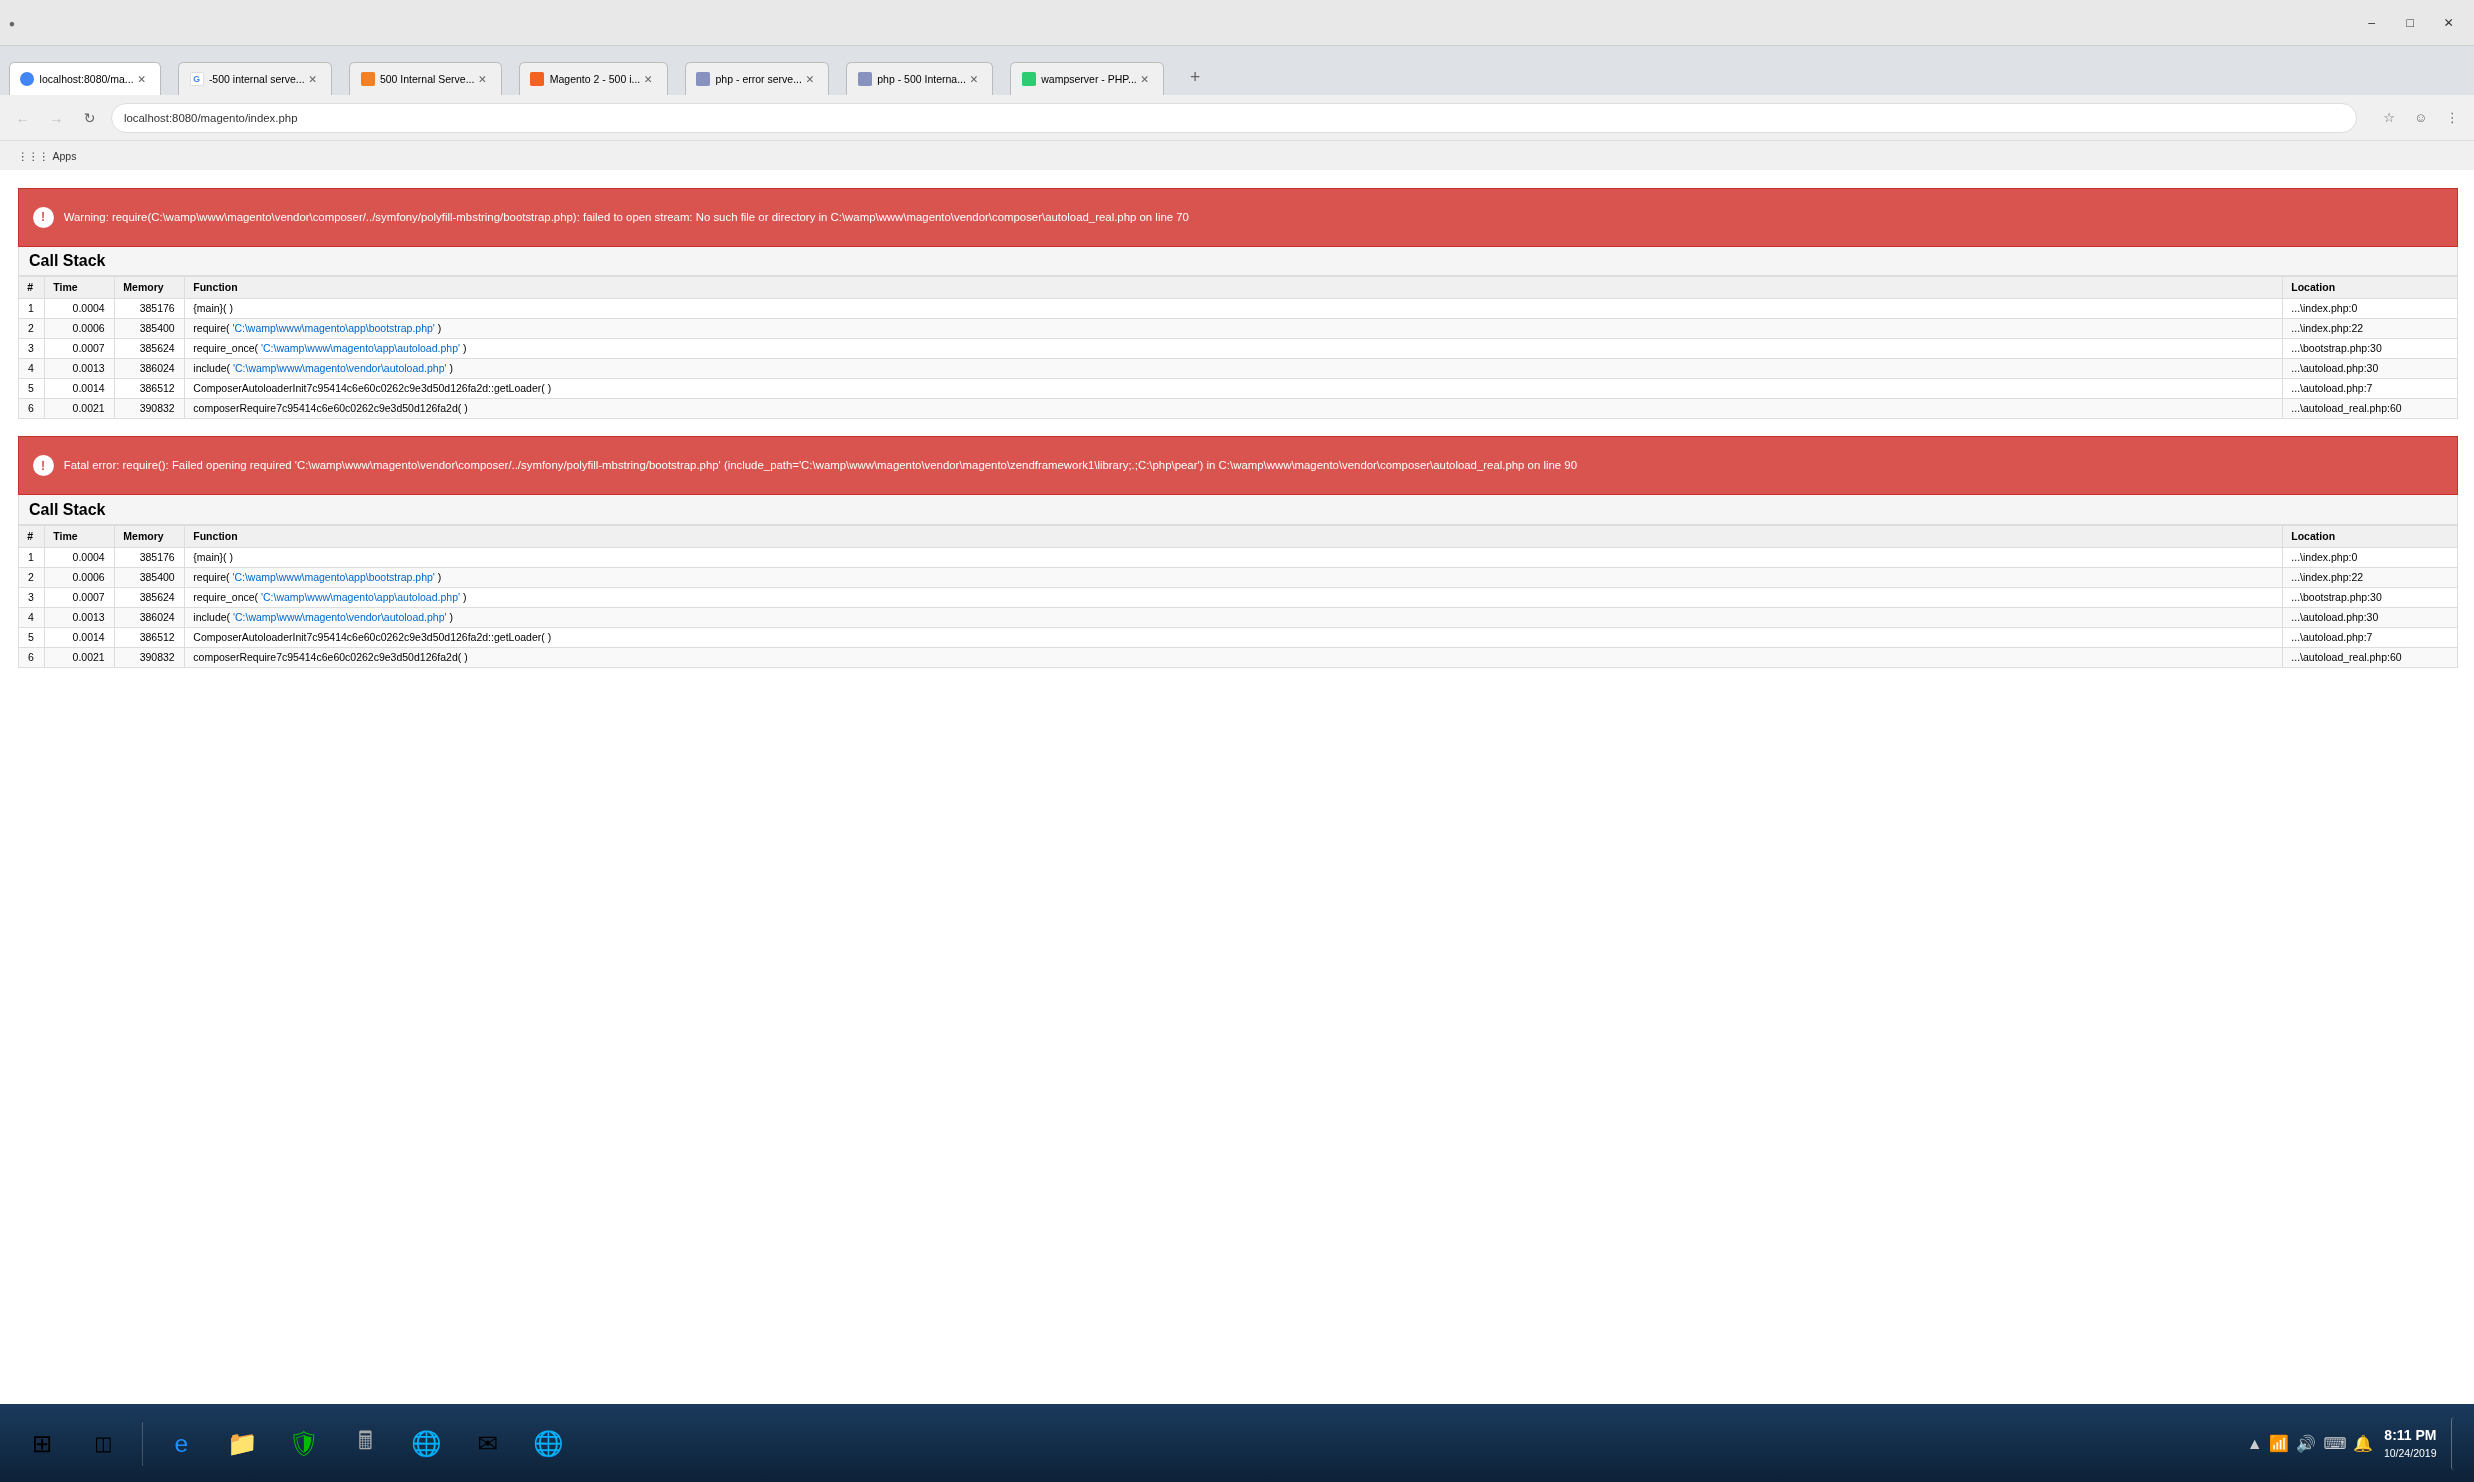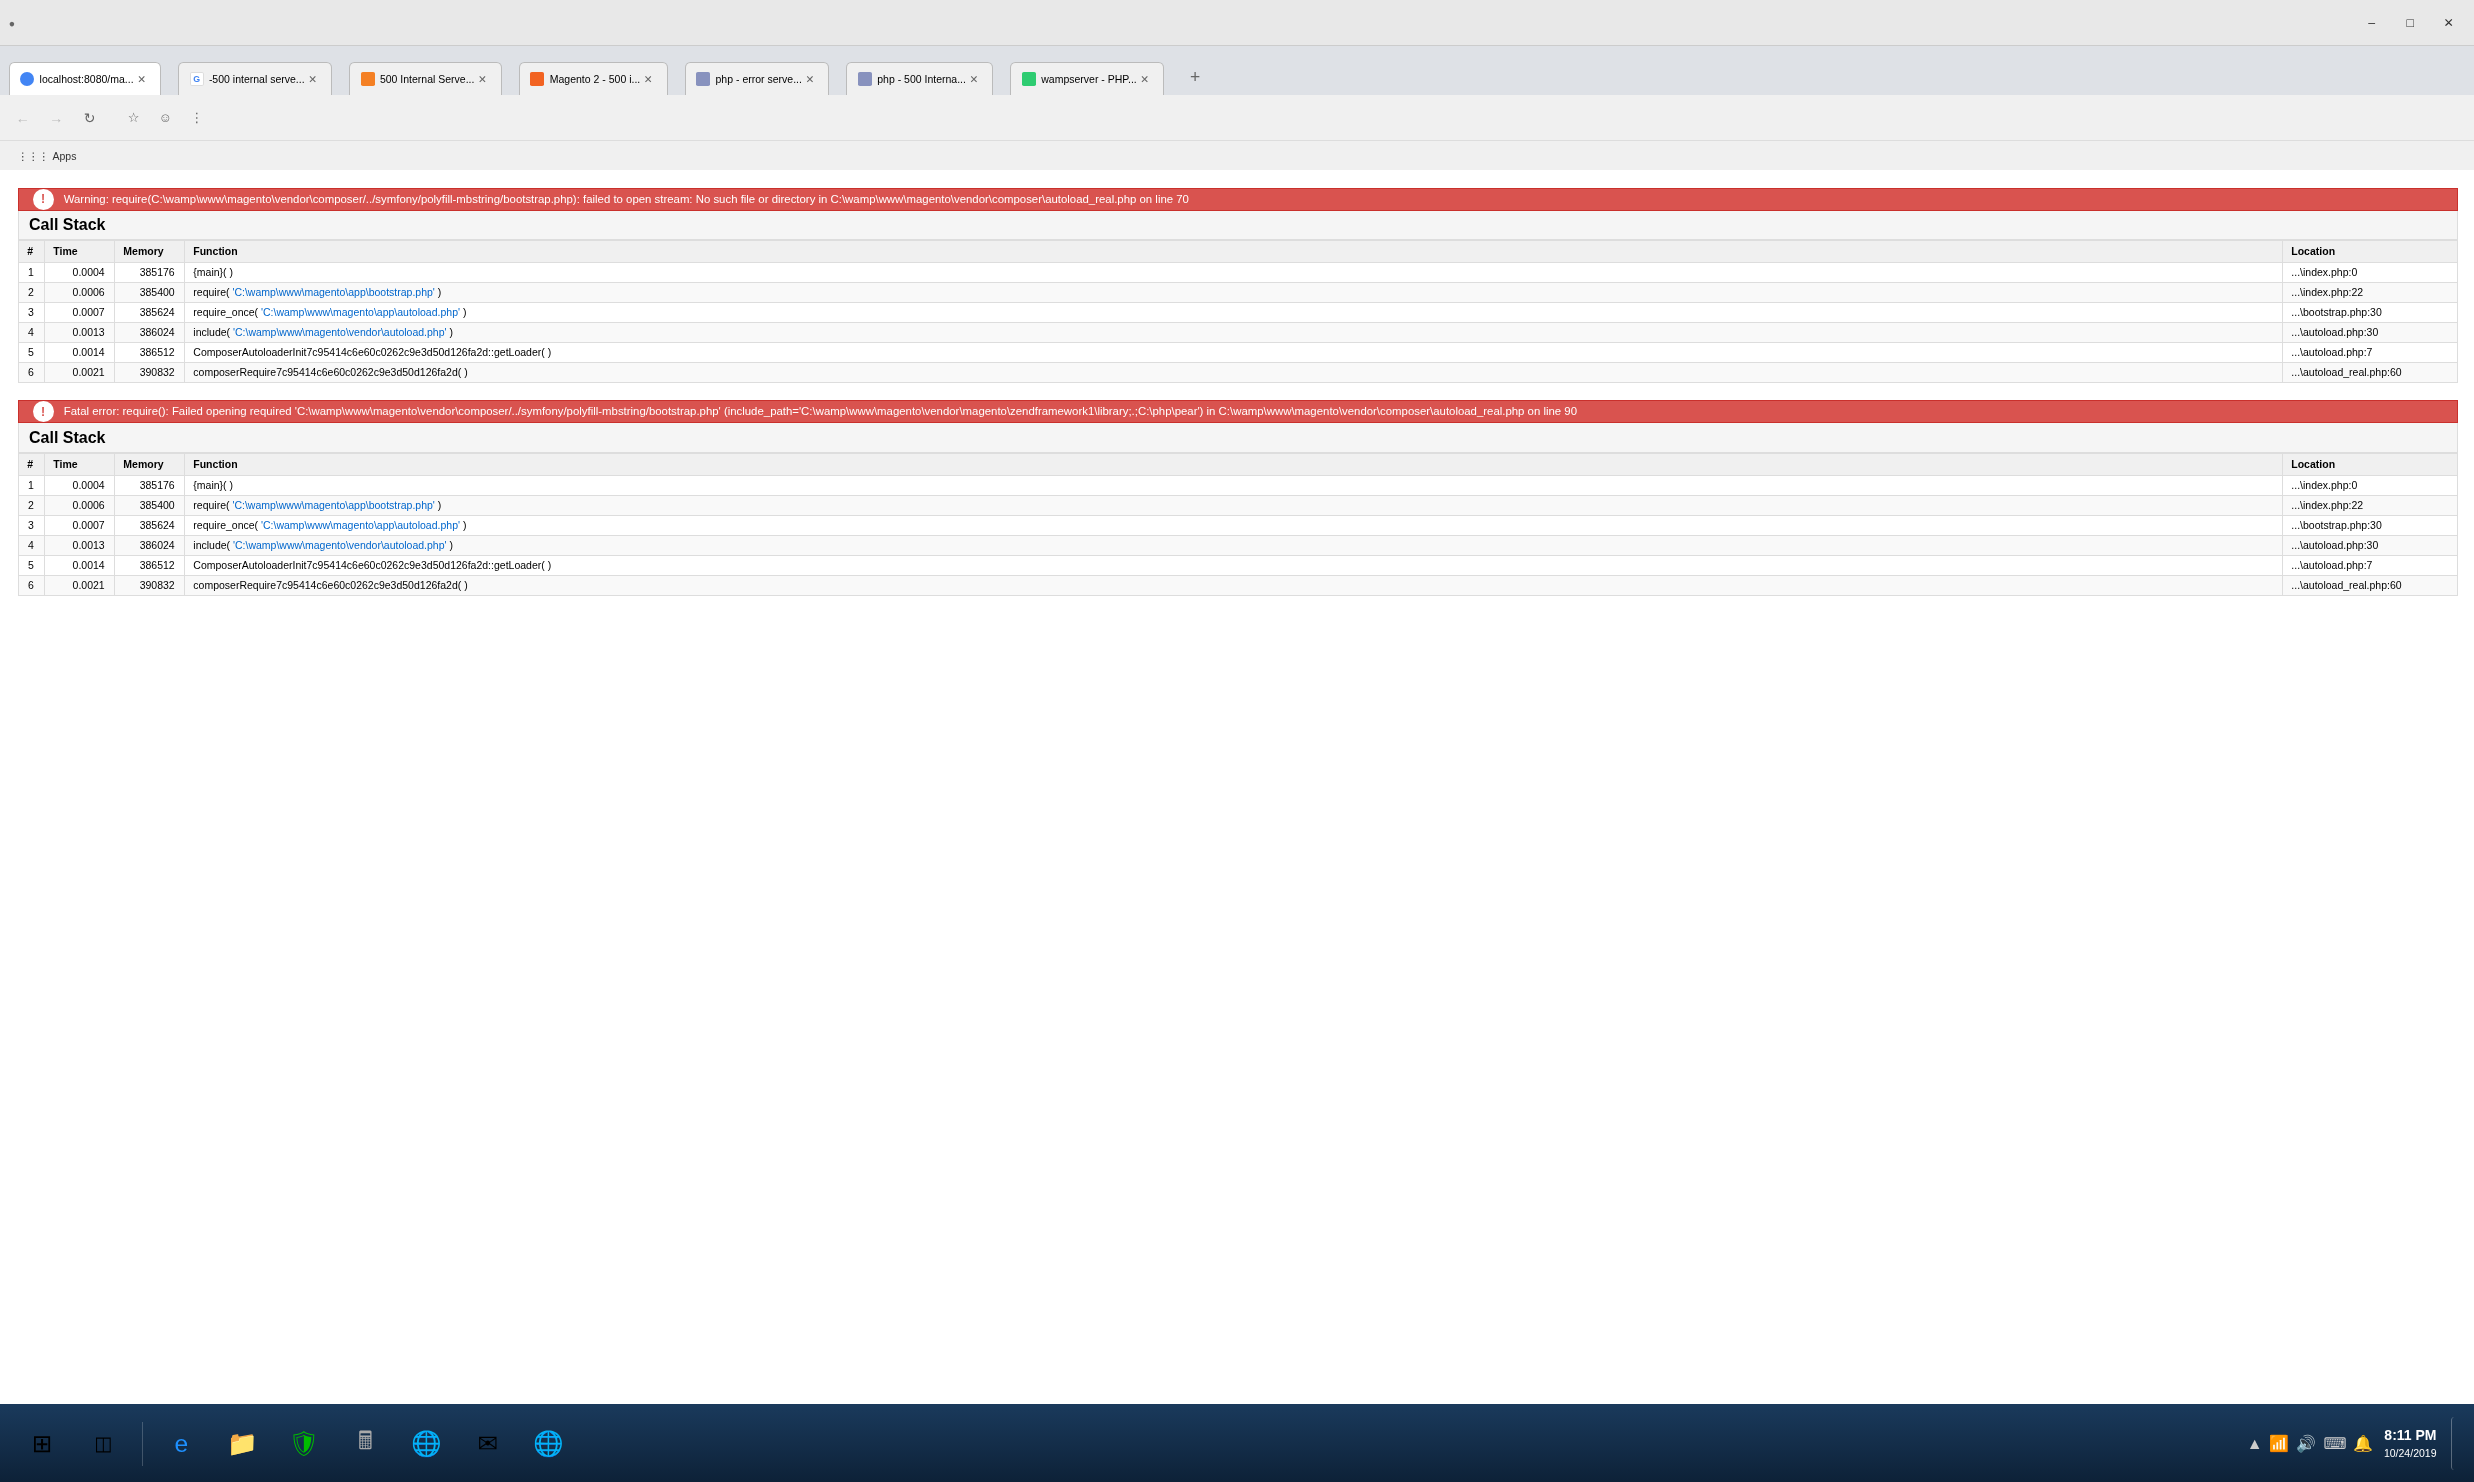--- a/index.html
+++ b/index.html
@@ -193,21 +193,21 @@
     }
 
     
     .error-block {
       margin-bottom: 17.5px;
     }
 
     .error-header {
       background: #d9534f;
       color: #fff;
-      padding: 0 14px;
+      padding: 18px 14px;
       font-size: 11.4px;
       line-height: 1.5;
       border: 0.9px solid #c9302c;
     }
 
     .error-icon {
       display: inline-flex;
       align-items: center;
       justify-content: center;
       width: 21px;
@@ -398,20 +398,23 @@
       <span>wampserver - PHP...</span>
       <div class="tab-close">✕</div>
     </div>
     <div class="new-tab-btn">+</div>
   </div>
 
   <div class="address-bar">
     <div class="nav-btn disabled">←</div>
     <div class="nav-btn disabled">→</div>
     <div class="nav-btn">↻</div>
+    <div class="url-bar">
+      <span>localhost:8080/magento/index.php</span>
+    </div>
     <div class="url-icons">
       <div class="url-icon-btn">☆</div>
       <div class="url-icon-btn">☺</div>
       <div class="url-icon-btn">⋮</div>
     </div>
   </div>
 
   <div class="bookmarks-bar">
     <div class="bookmark-item">
       <span>⋮⋮⋮</span>

